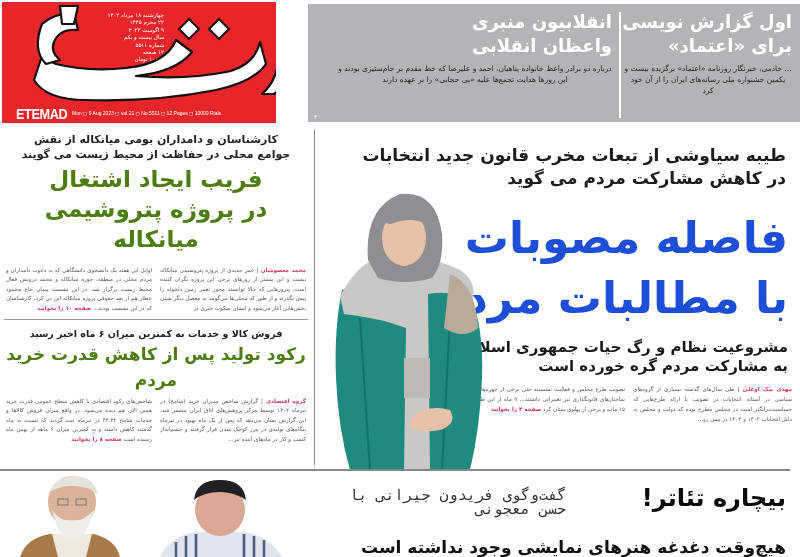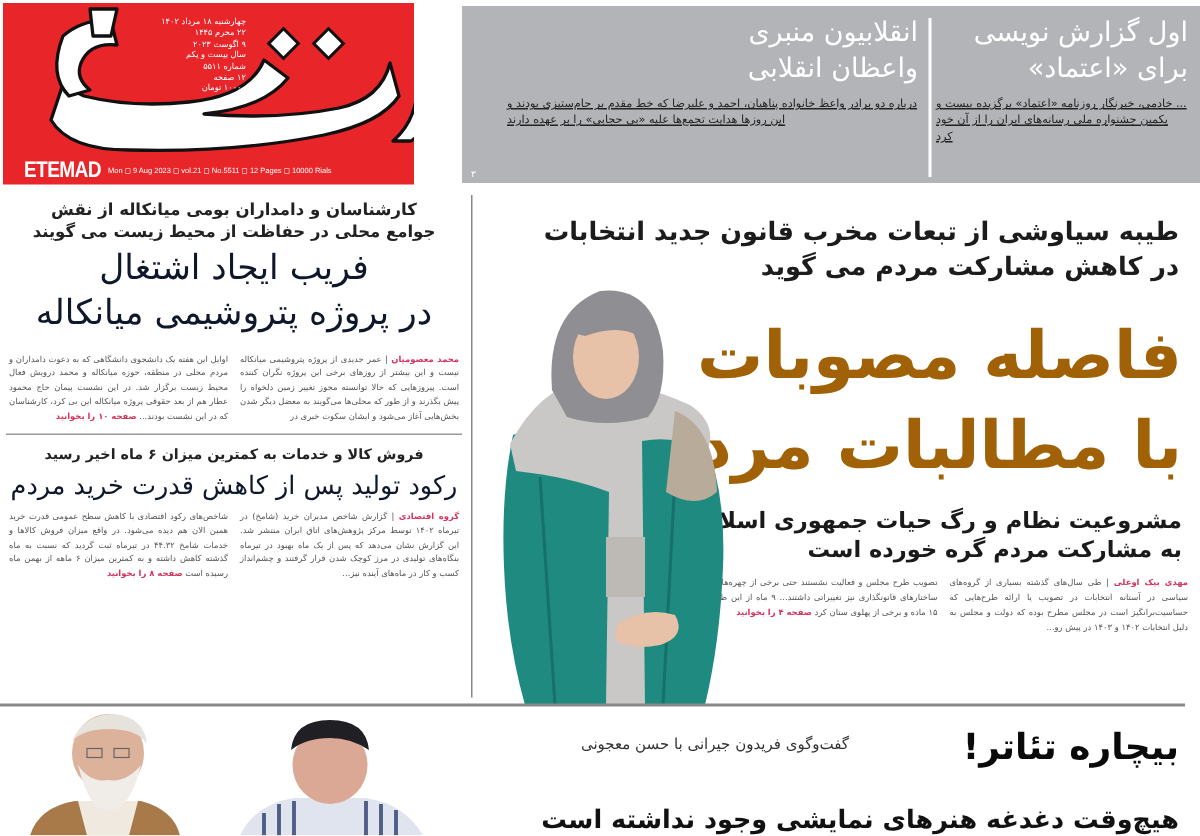--- a/index.html
+++ b/index.html
@@ -11,46 +11,46 @@
     .meta-lines { position: absolute; left: 90px; top: 10px; width: 72px; direction: rtl; text-align: right; }
     .meta-line { font-size: 5.5px; line-height: 7.4px; color: #ffffff; white-space: nowrap; }
     .etemad-word { position: absolute; left: 14px; top: 103px; font-family: "Liberation Sans", sans-serif; font-size: 15px; font-weight: bold; color: #ffffff; letter-spacing: -0.5px; direction: ltr; transform: scaleX(0.85); transform-origin: left; }
     .eng-meta { position: absolute; left: 70px; top: 108px; font-family: "Liberation Sans", sans-serif; font-size: 5px; color: #ffffff; direction: ltr; white-space: nowrap; }
 
     .teaser-bar { position: absolute; left: 308px; top: 4px; width: 492px; height: 118px; background: #b2b4b8; }
     .teaser { position: absolute; top: 0; height: 118px; }
     .teaser-right { left: 316px; width: 176px; }
     .teaser-left { left: 0; width: 312px; }
     .teaser-divider { position: absolute; left: 311px; top: 8px; width: 1.5px; height: 106px; background: #ffffff; }
-    .teaser h2 { color: #ffffff; font-weight: normal; font-size: 18px; line-height: 24px; text-align: right; padding-right: 8px; padding-top: 6px; white-space: nowrap; }
-    .teaser p { color: #222; font-size: 7.5px; line-height: 11px; text-align: left; padding-right: 8px; padding-top: 5px; text-decoration: underline; }
+    .teaser h2 { color: #ffffff; font-weight: bold; font-size: 18px; line-height: 24px; text-align: right; padding-right: 8px; padding-top: 6px; white-space: nowrap; }
+    .teaser p { color: #222; font-size: 7.5px; line-height: 11px; text-align: center; padding-right: 8px; padding-top: 5px; }
     .page-num { position: absolute; left: 6px; bottom: 2px; font-size: 6px; color: #fff; }
 
     .left-col { position: absolute; left: 0; top: 128px; width: 312px; height: 340px; }
     .col-rule { position: absolute; left: 314px; top: 130px; width: 1px; height: 335px; background: #888; }
     .kicker { text-align: center; font-size: 11px; font-weight: bold; line-height: 15px; color: #222; }
-    .headline-xl { text-align: center; font-size: 23px; font-weight: normal; line-height: 30px; color: #0f172a; letter-spacing: -0.5px; }
+    .headline-xl { text-align: center; font-size: 23px; font-weight: bold; line-height: 30px; color: #4d7c0f; letter-spacing: -0.5px; }
     .body-cols { display: flex; gap: 8px; padding: 0 6px; margin-top: 4px; }
     .body-col { flex: 1; font-size: 5.6px; line-height: 9.4px; color: #555; text-align: justify; }
     .byline { color: #d6335c; font-weight: bold; }
     .continued { color: #d6335c; font-weight: bold; }
     .h-rule { height: 1px; background: #999; margin: 6px 4px; }
 
     .main-col { position: absolute; left: 318px; top: 128px; width: 482px; height: 340px; }
     .main-kicker { position: absolute; right: 14px; top: 16px; text-align: right; font-size: 17px; font-weight: bold; line-height: 23px; color: #1c1c1c; white-space: nowrap; }
-    .main-headline { position: absolute; right: 12px; top: 80px; text-align: right; font-size: 44px; font-weight: bold; line-height: 60px; color: #a16207; letter-spacing: -1px; white-space: nowrap; }
+    .main-headline { position: absolute; right: 12px; top: 80px; text-align: right; font-size: 44px; font-weight: bold; line-height: 60px; color: #1d4ed8; letter-spacing: -1px; white-space: nowrap; }
     .main-sub { position: absolute; right: 12px; top: 210px; text-align: right; font-size: 15px; font-weight: bold; line-height: 19px; color: #1a1a1a; white-space: nowrap; }
     .main-body { position: absolute; right: 8px; top: 256px; width: 326px; display: flex; gap: 8px; }
     .main-body .body-col { font-size: 5.6px; line-height: 10px; }
 
     .photo { position: absolute; left: 320px; top: 178px; width: 170px; height: 292px; }
 
     .bottom-rule { position: absolute; left: 0; top: 469px; width: 790px; height: 1.5px; background: #888; }
     .theatre-headline { position: absolute; right: 14px; top: 474px; font-size: 24px; font-weight: bold; line-height: 48px; color: #0a0a0a; white-space: nowrap; }
-    .theatre-kicker { position: absolute; left: 330px; top: 490px; width: 236px; text-align: right; font-size: 10px; line-height: 14px; color: #333; }
+    .theatre-kicker { position: absolute; left: 330px; top: 490px; width: 236px; text-align: right; font-size: 15px; line-height: 14px; color: #333; font-family: Liberation Mono, monospace; }
     .theatre-sub { position: absolute; right: 14px; top: 536px; font-size: 17px; font-weight: bold; line-height: 22px; color: #111; white-space: nowrap; }
     .portraits { position: absolute; left: 20px; top: 472px; width: 280px; height: 85px; }
   </style>
 </head>
 <body>
 
 <div class="masthead">
   <svg class="logo" viewBox="0 0 280 105">
 
     <g fill="#ffffff" stroke="#111" stroke-width="2.2" stroke-linejoin="round">

